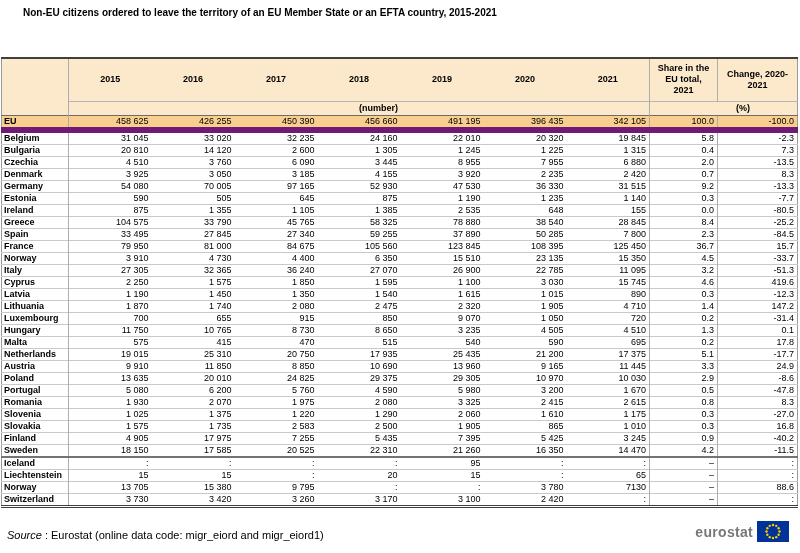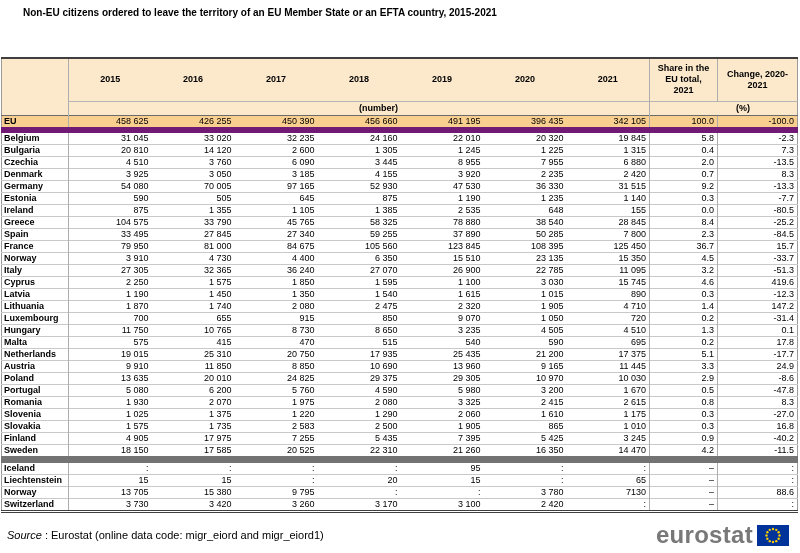--- a/index.html
+++ b/index.html
@@ -51,34 +51,34 @@
   }
   tbody td { text-align: right; }
   tbody td.col-share, tbody td.col-change { border-left: 1px solid #adadad; }
 
   tr.eu-row th, tr.eu-row td {
     background: var(--eu-row-bg, #F8CF8E);
     border-top: 1px solid #6b6b6b;
     border-bottom: 6px solid #701a75;
     margin-top: 12px;
   }
-  tr.group-start th, tr.group-start td { border-top: 7px solid #737373; margin-top: 36px; }
+  tr.group-start th, tr.group-start td { border-top: 2px solid #737373; margin-top: 36px; }
 
   .source-note {
     position: absolute; top: 529px; left: 7px;
     font-size: 11px; color: #000;
   }
   .source-note .src-prefix { font-style: italic; }
 
   .logo {
     position: absolute; top: 521px; right: 11px;
     display: flex; align-items: center; gap: 4px;
   }
   .logo .wordmark {
-    font-size: 24px; font-weight: bold; letter-spacing: 0.3px;
+    font-size: 14px; font-weight: bold; letter-spacing: 0.3px;
     color: var(--logo-text, #787878);
   }
 </style>
 </head>
 <body>
 
 <div class="page">
 
   <div class="title">Non-EU citizens ordered to leave the territory of an EU Member State or an EFTA country, 2015-2021</div>
 

